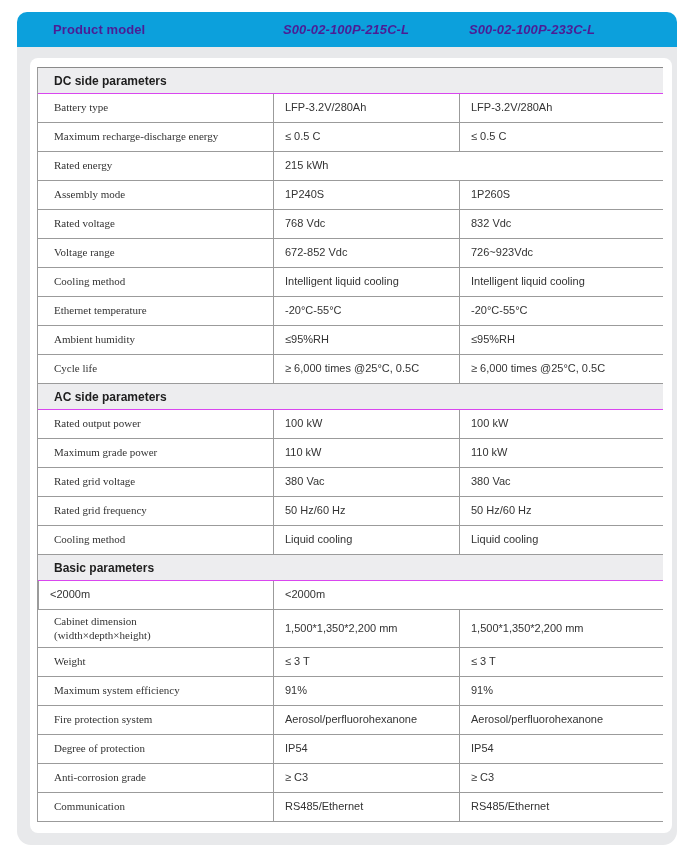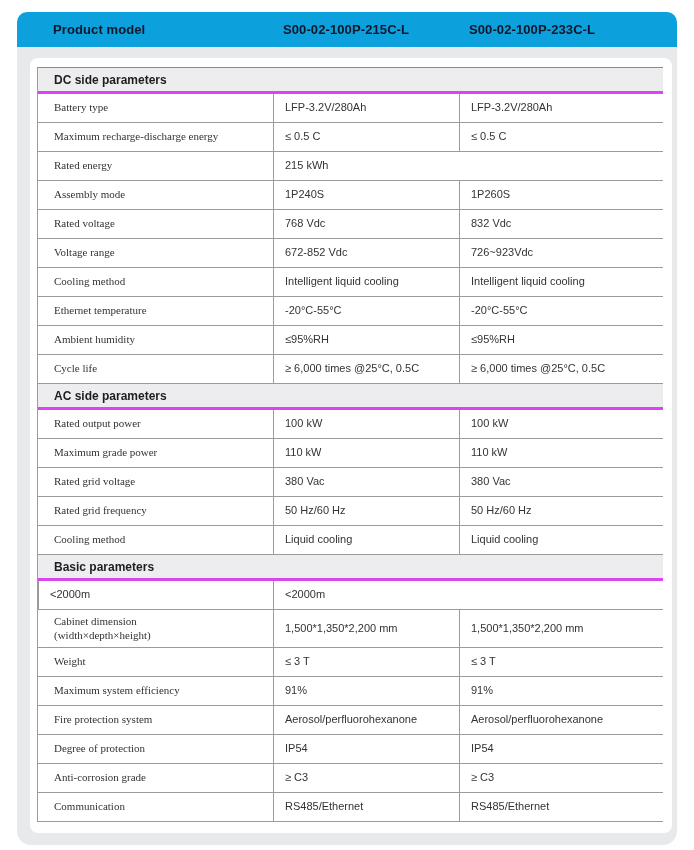--- a/index.html
+++ b/index.html
@@ -13,28 +13,28 @@
 
   
   .header-bar {
     height: 35px;
     background: #0CA0DC;
     border-radius: 10px 10px 0 0;
     display: grid;
     grid-template-columns: 235px 186px 205px;
     padding-left: 20px;
     align-items: center;
-    color: #0f172a;
+    color: #4c1d95;
     font-weight: 700;
     font-size: 13px;
     letter-spacing: 0.1px;
   }
   .hcell { display: flex; align-items: center; }
   .hcell.first { padding-left: 16px; }
-  .hcell.model { padding-left: 11px; }
+  .hcell.model { padding-left: 11px; font-style: italic; }
 
   
   .card {
     background: #E8E9EB;
     border-radius: 0 0 14px 14px;
     padding: 11px 5px 12px 13px;
     height: 775px;
     box-sizing: content-box;
   }
   .panel {
@@ -50,21 +50,21 @@
   .spec-table {
     width: 626px;
     border-top: 1px solid #8A8A8A;
     border-left: 1px solid #9B9B9B;
     box-sizing: border-box;
   }
   .section-row {
     height: 26px;
     box-sizing: border-box;
     background: #EDEDEF;
-    border-bottom: 3px solid #d946ef;
+    border-bottom: 1px solid #d946ef;
     display: flex;
     align-items: center;
     padding-left: 16px;
     font-size: 12px;
     font-weight: 700;
     color: #1E1E1E;
   }
   .trow {
     display: grid;
     grid-template-columns: 235px 186px 205px;

